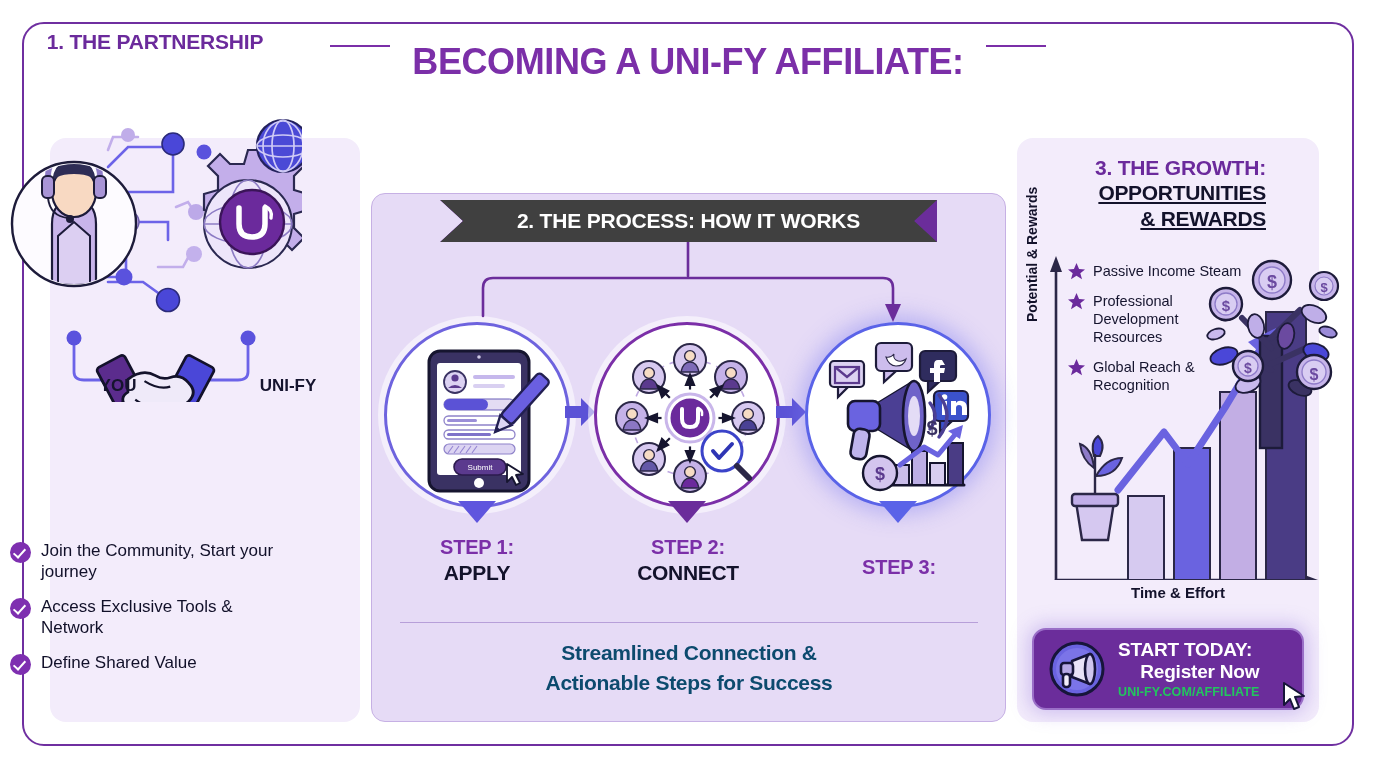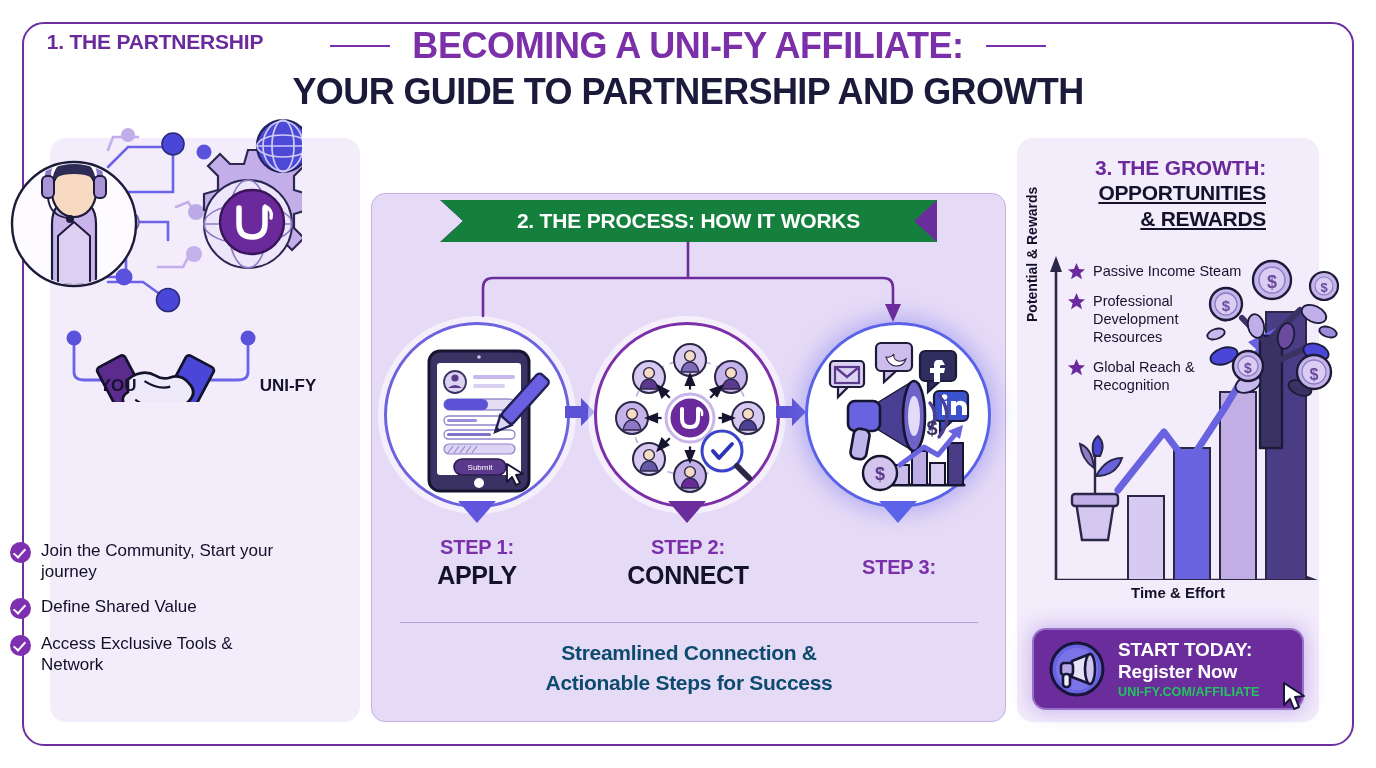--- a/index.html
+++ b/index.html
@@ -31,21 +31,21 @@
     z-index: 5;
   }
   .title-line1 {
     display: inline-block;
     position: relative;
     font-size: 36px;
     font-weight: bold;
     letter-spacing: -0.4px;
     color: #7B2FA8;
     background: #ffffff;
-    padding: 0 22px;
+    padding: 16px 22px;
     line-height: 44px;
   }
   .title-line2 {
     font-size: 36px;
     font-weight: bold;
     letter-spacing: -0.6px;
     color: #1b1a3a;
     line-height: 48px;
     margin-top: 0px;
   }
@@ -118,21 +118,21 @@
     position: absolute;
     left: 440px; top: 200px;
     width: 497px; height: 42px;
     background: #6B2D9B;
     clip-path: polygon(0 0, 100% 0, 100% 100%, 0 100%, 4.6% 50%);
     z-index: 6;
   }
   .banner-inner {
     position: absolute; inset: 0;
     clip-path: polygon(0 0, 100% 0, 95.4% 50%, 100% 100%, 0 100%, 4.6% 50%);
-    background: #15803d;
+    background: #404040;
     display: flex; align-items: center; justify-content: center;
   }
   .banner-text {
     font-size: 21px; font-weight: bold; color: #ffffff; letter-spacing: -0.2px;
   }
   .banner-shadow-l, .banner-shadow-r {
     position: absolute; top: 42px; width: 0; height: 0;
     border-top: 7px solid #4b1d6e;
   }
   .banner-shadow-l { left: 440px; border-right: 10px solid transparent; }
@@ -167,21 +167,21 @@
 
   .arrow-between { position: absolute; top: 398px; }
   .ab1 { left: 565px; }
   .ab2 { left: 776px; }
 
   .step-caption { position: absolute; top: 536px; width: 200px; text-align: center; }
   .sc1 { left: 377px; }
   .sc2 { left: 588px; }
   .sc3 { left: 799px; margin-top: 20px; }
   .step-num { font-size: 20px; font-weight: bold; color: #7B2FA8; letter-spacing: -0.2px; }
-  .step-name { font-size: 25px; font-weight: bold; color: #13122b; letter-spacing: -0.3px; margin-top: 2px; }
+  .step-name { font-size: 21px; font-weight: bold; color: #13122b; letter-spacing: -0.3px; margin-top: 2px; }
 
   .center-divider {
     position: absolute; left: 400px; top: 622px; width: 578px;
     border-top: 1.5px solid #b79fd9;
   }
   .center-footer {
     position: absolute; left: 400px; top: 638px; width: 578px;
     text-align: center;
     font-size: 21px; font-weight: bold; color: #0c4a6e; line-height: 30px;
     letter-spacing: -0.3px;
@@ -217,39 +217,38 @@
     width: 272px; height: 82px;
     background: #6B2D9B;
     border: 2px solid #9a6fc7;
     border-radius: 14px;
     box-shadow: 0 0 18px 4px rgba(140,110,220,.35);
     display: flex; align-items: center;
   }
   .cta-icon { margin-left: 14px; flex: 0 0 auto; }
   .cta-text { margin-left: 12px; }
   .cta-l1 { font-size: 19px; font-weight: bold; color: #ffffff; letter-spacing: -0.2px; }
-  .cta-l2 { font-size: 19px; font-weight: bold; color: #ffffff; letter-spacing: -0.2px; }
+  .cta-l2 { font-size: 19px; font-weight: bold; color: #ffffff; letter-spacing: -0.2px; text-align: right; }
   .cta-l3 { font-size: 12.5px; font-weight: bold; color: #22c55e; letter-spacing: 0.1px; margin-top: 2px; }
   .cursor { position: absolute; left: 1283px; top: 682px; }
 </style>
 </head>
 <body>
 
 <div class="poster">
 
   <div class="frame"></div>
 
   <div class="title-wrap">
     <div style="position:relative;">
       <svg width="1376" height="44" style="position:absolute;left:0;top:0;">
         <line x1="330" y1="22" x2="1046" y2="22" stroke="#7B2FA8" stroke-width="2"></line>
       </svg>
       <div class="title-line1">BECOMING A UNI-FY AFFILIATE:</div>
     </div>
-    <div class="title-line2">YOUR GUIDE TO PARTNERSHIP AND GROWTH</div>
   </div>
 
   <div class="panel-left"></div>
 
   <div class="left-title">1. THE PARTNERSHIP</div>
 
   <svg class="left-art" viewBox="0 0 294 330">
 
     <g fill="none" stroke="#6C63E8" stroke-width="2.6" stroke-linecap="round">
       <path d="M100 95 L120 75 L160 75"></path>
@@ -336,25 +335,25 @@
   <div class="you-label">YOU</div>
   <div class="unify-label">UNI-FY</div>
 
   <div class="bullets">
     <div class="bullet-row">
       <span class="chk"></span>
       <span class="bullet-text">Join the Community, Start your journey</span>
     </div>
     <div class="bullet-row">
       <span class="chk"></span>
-      <span class="bullet-text">Define Shared Value</span>
+      <span class="bullet-text">Access Exclusive Tools &amp; Network</span>
     </div>
     <div class="bullet-row">
       <span class="chk"></span>
-      <span class="bullet-text">Access Exclusive Tools &amp; Network</span>
+      <span class="bullet-text">Define Shared Value</span>
     </div>
   </div>
 
   <div class="panel-center"></div>
 
   <div class="banner-shadow-l"></div>
   <div class="banner-shadow-r"></div>
   <div class="banner">
     <div class="banner-inner">
       <span class="banner-text">2. THE PROCESS: HOW IT WORKS</span>

